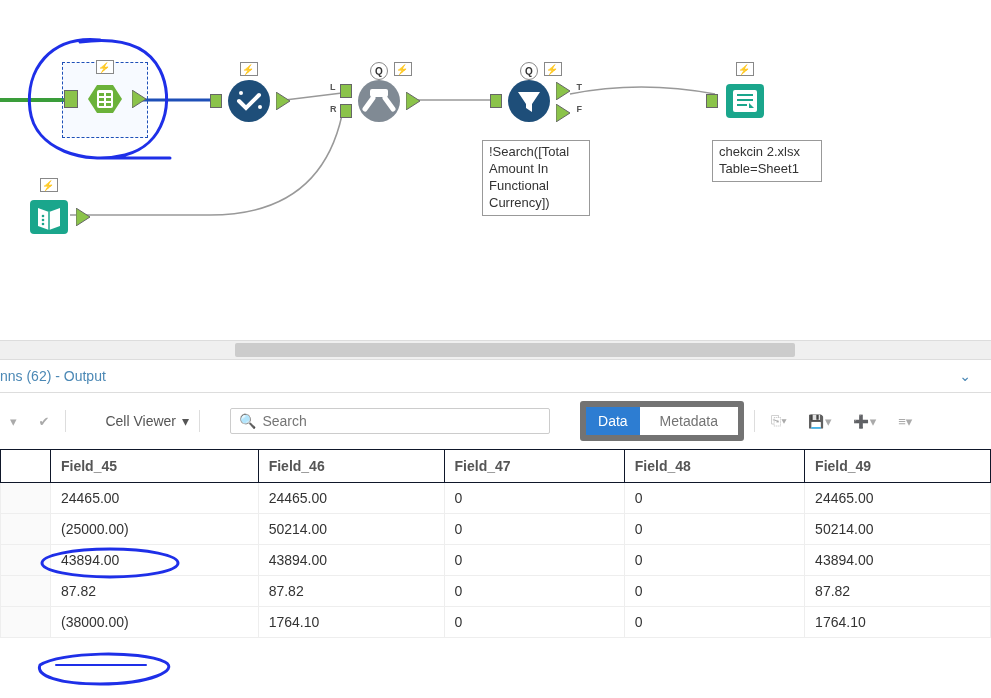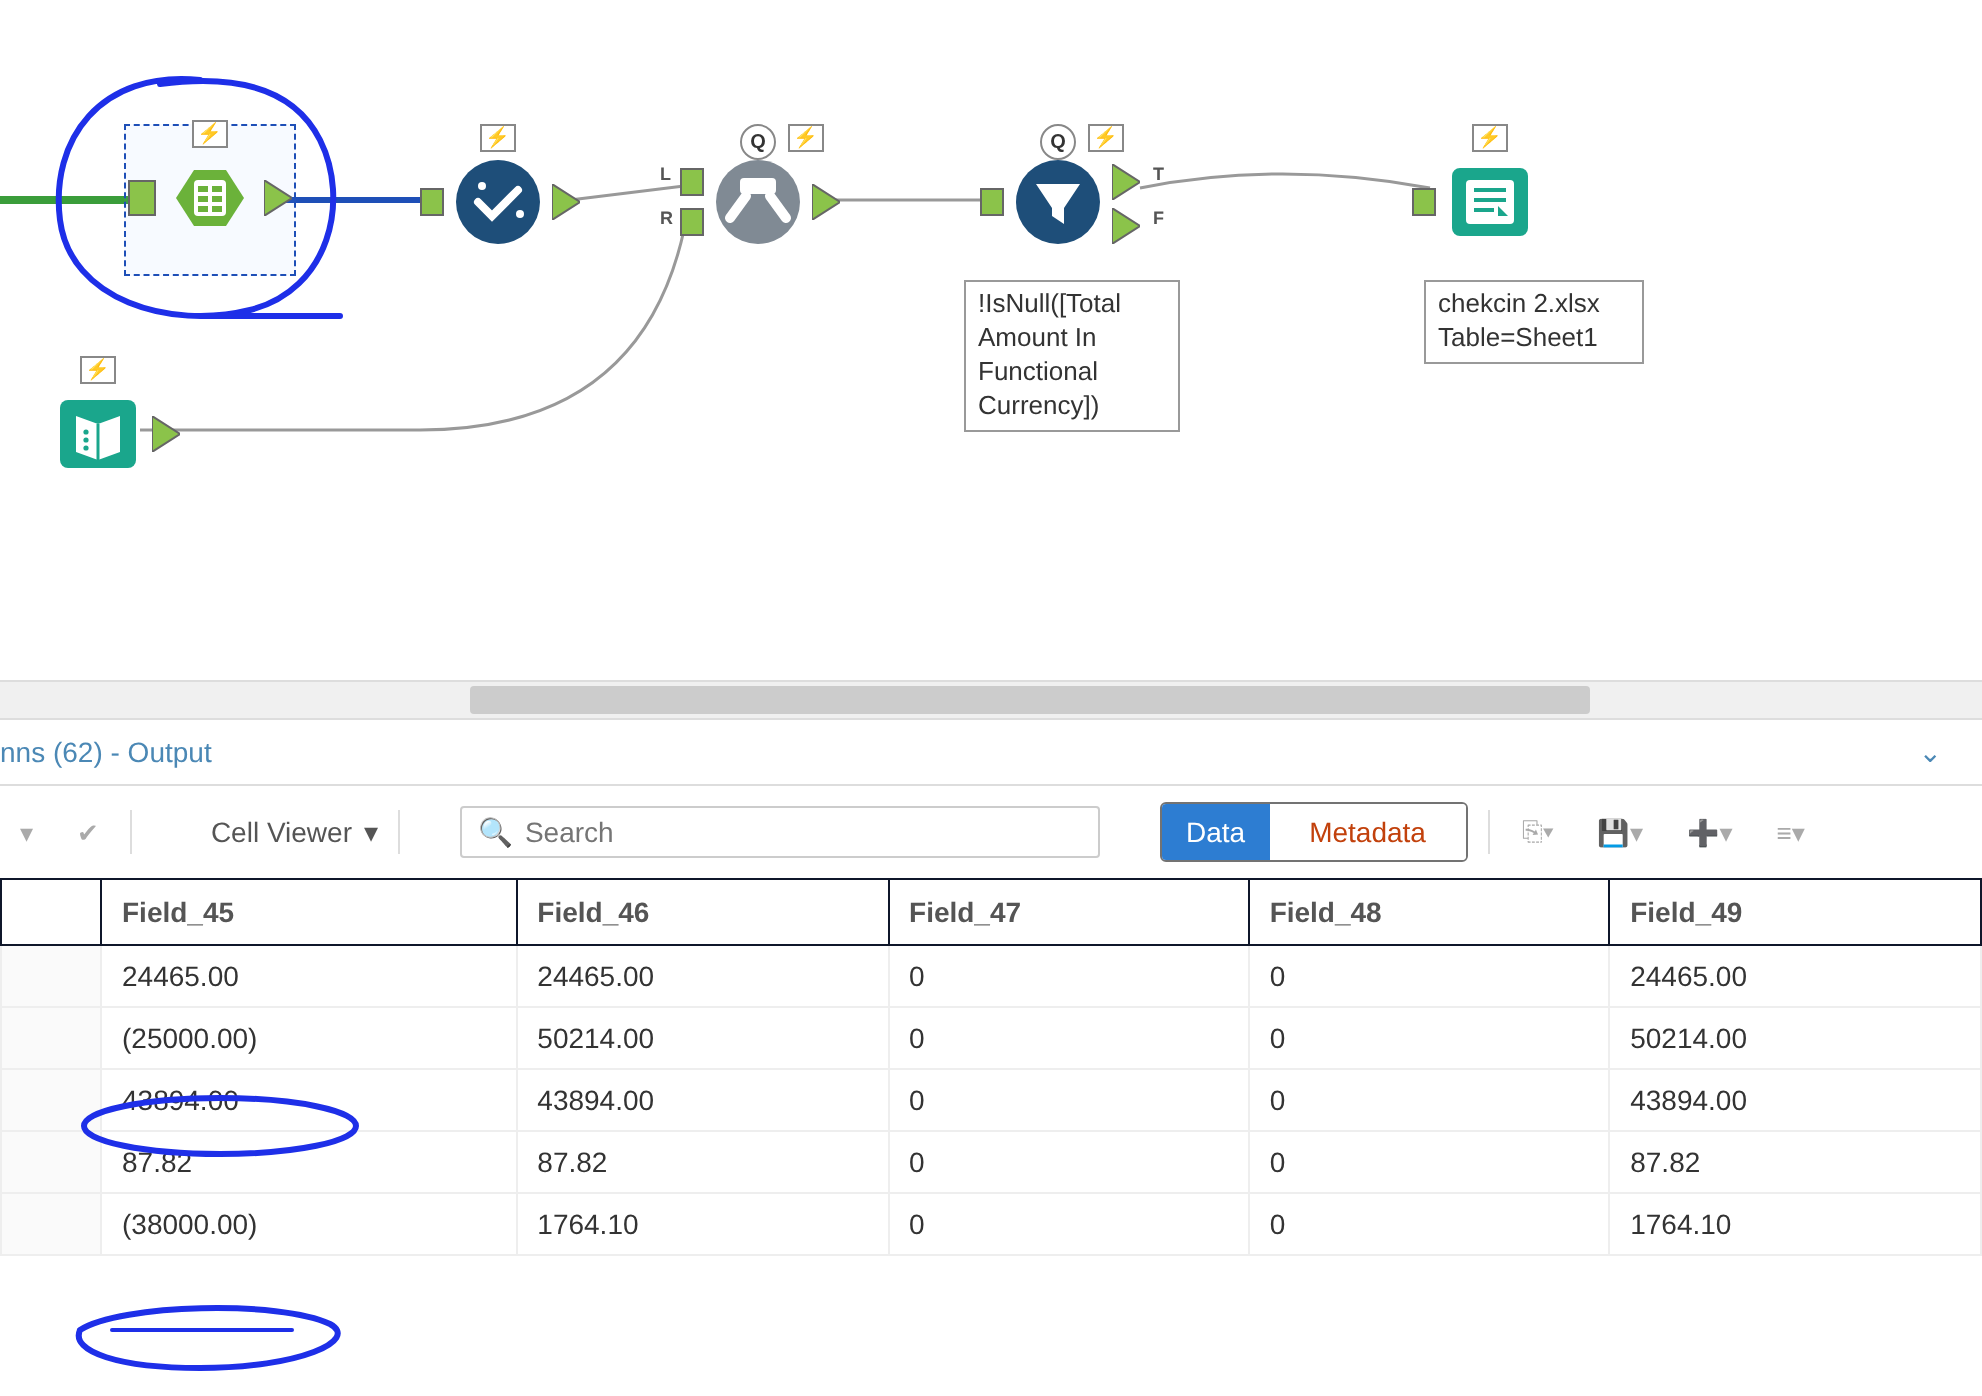--- a/index.html
+++ b/index.html
@@ -27,23 +27,23 @@
 
     .results-header { padding: 8px 0; color: #4b88b5; font-size: 14px; display: flex; justify-content: space-between; align-items: center; }
     .results-chevron { color: #4b88b5; font-size: 14px; padding-right: 20px; }
 
     .toolbar { display: flex; align-items: center; gap: 10px; padding: 8px 4px; border-top: 1px solid #ddd; }
     .tb-btn { padding: 3px 6px; color: #aaa; display: flex; align-items: center; gap: 2px; cursor: pointer; }
     .tb-sep { width: 1px; height: 22px; background: #ddd; }
     .cell-viewer { color: #555; font-size: 14px; display: flex; align-items: center; gap: 6px; margin-left: 29px; }
     .search-box { flex: 0 0 320px; display: flex; align-items: center; border: 1px solid #ccc; border-radius: 2px; padding: 4px 8px; font-size: 14px; color: #aaa; }
     .search-box input { border: none; outline: none; font-size: 14px; color: #555; flex: 1; background: transparent; }
-    .data-meta { display: flex; border: 1px solid #737373; border-radius: 3px; overflow: hidden; }
+    .data-meta { display: flex; border: 6px solid #737373; border-radius: 3px; overflow: hidden; }
     .data-meta .active { background: #2d7dd2; color: #fff; padding: 6px 12px; font-size: 14px; }
-    .data-meta .inactive { background: #fff; color: #c2410c; padding: 6px 20px; font-size: 14px; }
+    .data-meta .inactive { background: #fff; color: #737373; padding: 6px 20px; font-size: 14px; }
 
     .data-table { width: 100%; border-collapse: collapse; }
     .data-table th { text-align: left; padding: 8px 10px; border: 1px solid #0f172a; background: #fff; font-weight: 600; color: #555; font-size: 14px; }
     .data-table td { padding: 7px 10px; border: 1px solid #eee; font-size: 14px; color: #333; }
     .data-table td.rownum { width: 50px; background: #fafafa; }
 
     .annotation { position: absolute; pointer-events: none; }
     .annotation svg { overflow: visible; }
     .annot-stroke { stroke: #1e2fe8; stroke-width: 3; fill: none; stroke-linecap: round; }
   </style>
@@ -137,21 +137,21 @@
     <span class="anchor anchor-green anchor-small" style="left:-12px;top:20px;"></span>
     <svg style="position:absolute;right:-14px;top:8px;width:14px;height:18px;">
         <polygon points="0,0 14,9 0,18" fill="#8bc34a" stroke="#666"></polygon>
       </svg>
     <span class="anchor-label" style="right:-26px;top:8px;">T</span>
     <svg style="position:absolute;right:-14px;top:30px;width:14px;height:18px;">
         <polygon points="0,0 14,9 0,18" fill="#8bc34a" stroke="#666"></polygon>
       </svg>
     <span class="anchor-label" style="right:-26px;top:30px;">F</span>
   </div>
-  <div class="tool-caption" style="left:482px;top:140px;width:108px;">!IsNull([Total Amount In Functional Currency])</div>
+  <div class="tool-caption" style="left:482px;top:140px;width:108px;">!Search([Total Amount In Functional Currency])</div>
 
   <div class="tool" style="left:718px;top:74px;">
     <div class="lightning-badge">⚡</div>
     <svg viewBox="0 0 46 46">
       <rect x="4" y="6" width="38" height="34" rx="4" fill="#1aa68c"></rect>
       <rect x="11" y="12" width="24" height="22" rx="2" fill="#fff"></rect>
       <line x1="15" y1="17" x2="31" y2="17" stroke="#1aa68c" stroke-width="2"></line>
       <line x1="15" y1="22" x2="31" y2="22" stroke="#1aa68c" stroke-width="2"></line>
       <line x1="15" y1="27" x2="25" y2="27" stroke="#1aa68c" stroke-width="2"></line>
       <path d="M 27 25 L 32 30 L 27 30 Z" fill="#1aa68c"></path>

